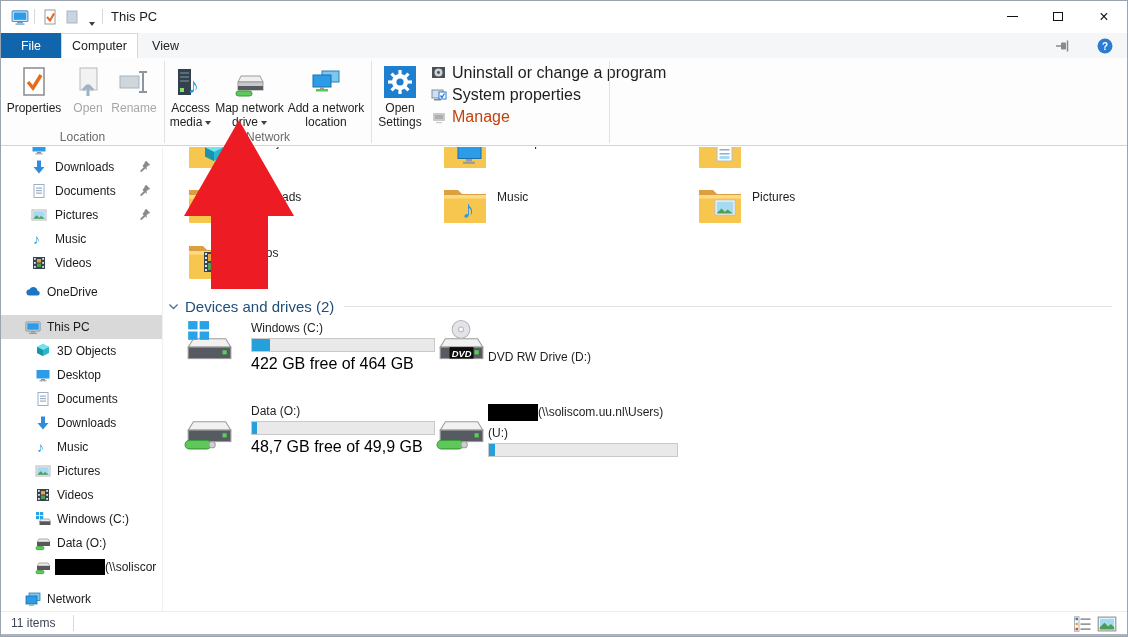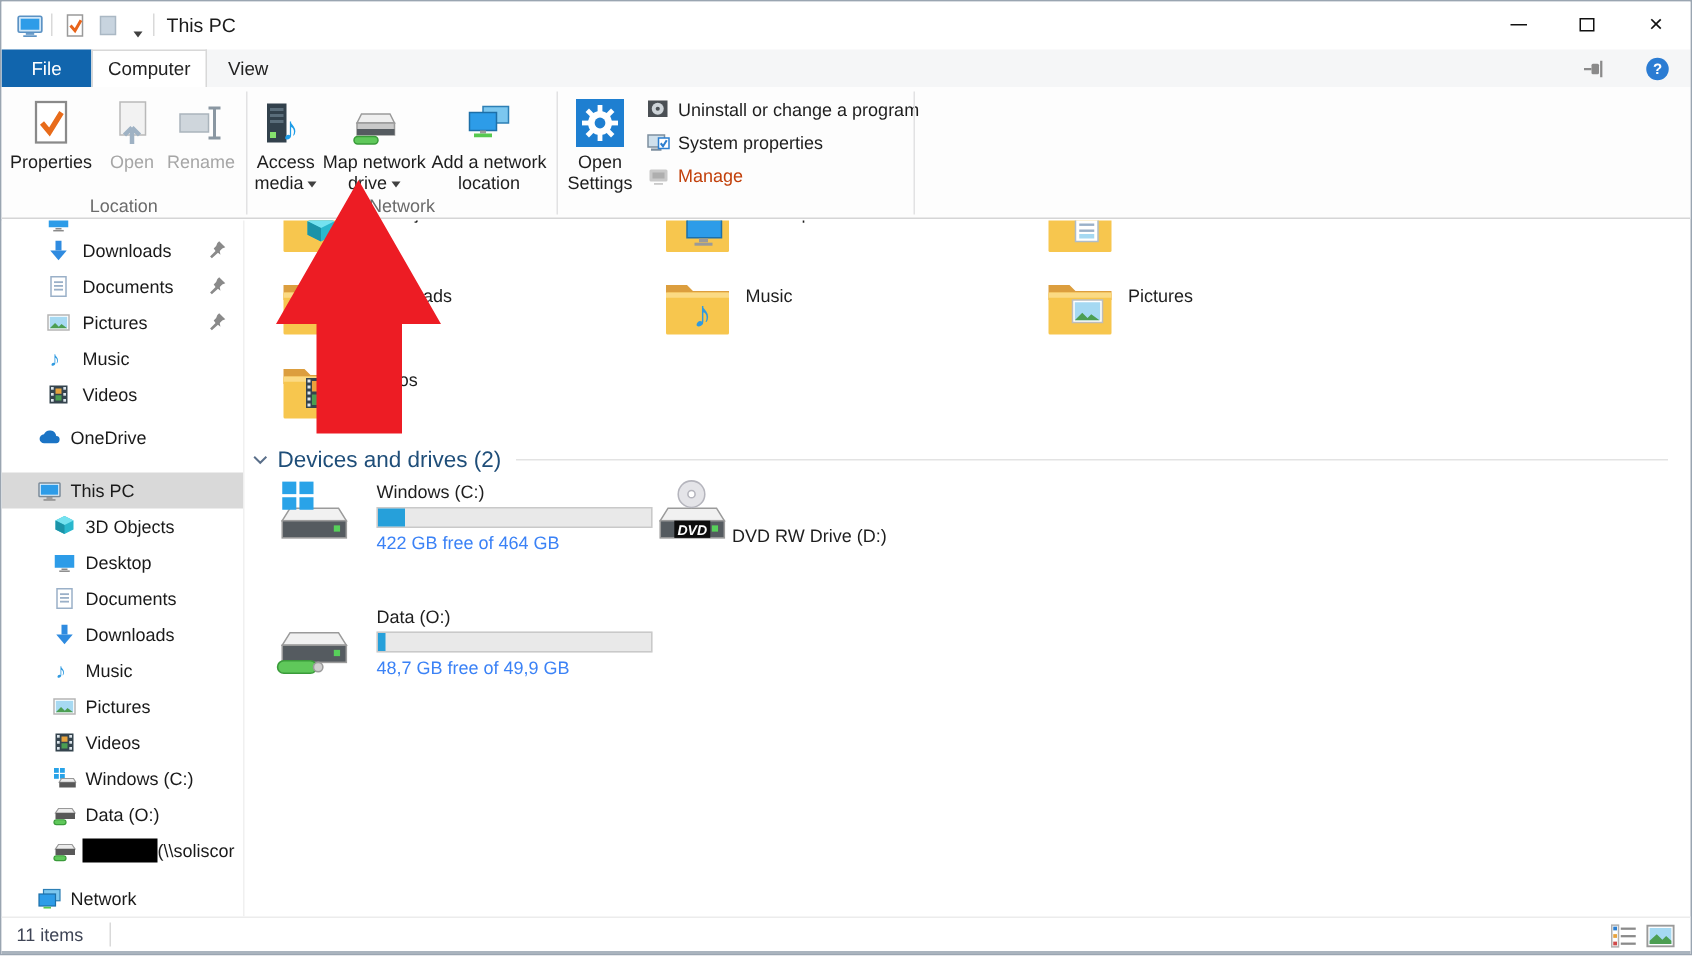--- a/index.html
+++ b/index.html
@@ -30,21 +30,21 @@
 
   
   #ribbon { position:absolute; left:0; top:57px; width:100%; height:88px; background:#fdfdfd; border-bottom:1px solid #d5d5d6; }
   .rsep { position:absolute; top:3px; width:1px; height:82px; background:#e2e2e3; }
   .rgroup-label { position:absolute; top:72px; font-size:12px; color:#6b6b6b; text-align:center; }
   .rbtn { position:absolute; top:3px; height:80px; display:flex; flex-direction:column; align-items:center;
     padding-top:4px; font-size:12px; color:#1e1e1e; border:1px solid transparent; }
   .rbtn .ricon { width:32px; height:32px; margin-bottom:3px; }
   .rbtn .rlabel { line-height:14px; text-align:center; }
   .rbtn.disabled { color:#a6a6a6; }
-  .rsmall { position:absolute; height:21px; display:flex; align-items:center; font-size:12px; color:#1e1e1e; padding:0 4px;justify-content:space-between; }
+  .rsmall { position:absolute; height:21px; display:flex; align-items:center; font-size:16px; color:#1e1e1e; padding:0 4px;justify-content:space-between; }
   .rsmall.disabled { color:#c2410c; }
   .rsmall .sicon { width:16px; height:16px; margin-right:5px; }
   .caret { display:inline-block; width:0; height:0; border-left:3.5px solid transparent;
     border-right:3.5px solid transparent; border-top:4px solid #404040; margin-left:3px; vertical-align:middle; }
 
   
   #sidebar { position:absolute; left:0; top:146px; width:162px; height:464px; background:#fff; overflow:hidden; border-right:1px solid #f0f0f0; }
   .srow { position:absolute; left:0; width:162px; height:24px; font-size:12px; color:#1a1a1a; cursor:default; }
   .srow.selected { background:#d9d9d9; }
   .srow .sic { position:absolute; top:4px; width:16px; height:16px; }
@@ -60,21 +60,21 @@
   .sechead { position:absolute; left:3px; right:10px; height:18px; display:flex; align-items:center; }
   .chev { width:13px; height:13px; margin-right:5px; flex:none; }
   .sectitle { font-size:15px; color:#1f4e79; white-space:nowrap; }
   .secline { flex:1; height:1px; background:#e3e3e3; margin-left:10px; }
   .dtile { position:absolute; width:250px; height:52px; }
   .dicon { position:absolute; left:0; top:-2px; width:50px; height:50px;font-style:italic; }
   .dinfo { position:absolute; left:67px; top:0; width:186px; }
   .dlabel { font-size:12px; color:#1e1e1e; height:15px; line-height:15px; white-space:nowrap; }
   .dbar { position:relative; width:184px; height:14px; background:#e9e9e9; border:1px solid #c9c9c9; margin-top:2px; }
   .dfill { position:absolute; left:0; top:0; bottom:0; background:#26a0da; }
-  .dfree { font-size:12px; color:#3b82f6; margin-top:3px; white-space:nowrap; }
+  .dfree { font-size:16px; color:#000000; margin-top:3px; white-space:nowrap; }
   .uline1 { position:relative; height:17px; font-size:12px; color:#1e1e1e; white-space:nowrap; }
   .uline1 .utext { position:absolute; left:50px; top:1px; }
 
   
   #statusbar { position:absolute; left:0; bottom:2px; width:100%; height:23px; background:#fff; border-top:1px solid #ececec; }
   #status-count { position:absolute; left:10px; top:4px; font-size:12px; color:#3f4556; }
   #status-sep { position:absolute; left:72px; top:3px; width:1px; height:16px; background:#d9d9d9; }
   .viewbtn { position:absolute; top:2px; width:20px; height:19px; display:flex; align-items:center; justify-content:center; }
   .viewbtn svg { width:15px; height:15px; }
   #win-bottom-border { position:absolute; left:0; bottom:0; width:100%; height:2px; background:#aab4be; }
@@ -671,20 +671,41 @@
           </svg>
         </span>
       <div class="dinfo">
         <div class="dlabel">Data (O:)</div>
         <div class="dbar">
             <div class="dfill" style="width: 3%;"></div>
           </div>
         <div class="dfree">48,7 GB free of 49,9 GB</div>
       </div>
     </div>
+    <div class="dtile" style="left:272px;top:257px;width:420px">
+      <span class="dicon">
+          <svg viewBox="0 0 48 48" width="50" height="50" style="width: 100%; height: 100%; display: block;">
+            <path d="M9 19h31l5 8H4z" fill="#f1f1f1" stroke="#9b9b9b"></path>
+            <rect x="4" y="27" width="41" height="11" fill="#555b60" stroke="#9b9b9b"></rect>
+            <rect x="37" y="30" width="4" height="4" fill="#57d05a"></rect>
+            <rect x="1" y="37" width="25" height="8" rx="4" fill="#5fc85a" stroke="#3a9b3a"></rect>
+            <circle cx="27" cy="41" r="3" fill="#cfcfcf" stroke="#9b9b9b"></circle>
+          </svg>
+        </span>
+      <div class="uline1">
+        <span class="redact" style="left:52px;top:0;width:50px;height:17px"></span>
+        <span class="utext" style="left:102px">(\\soliscom.uu.nl\Users)</span>
+      </div>
+      <div class="dinfo" style="left:52px;top:22px;width:192px">
+        <div class="dlabel">(U:)</div>
+        <div class="dbar" style="width:190px">
+            <div class="dfill" style="width: 3%;"></div>
+          </div>
+      </div>
+    </div>
   </div>
 
   <div id="statusbar">
     <span id="status-count">11 items</span>
     <span id="status-sep"></span>
     <div class="viewbtn" style="right:34px">
       <span>
           <svg viewBox="0 0 16 16" style="width: 100%; height: 100%; display: block;">
             <rect x="1.2" y="2.2" width="3.6" height="11.6" fill="none" stroke="#b0b0b0" stroke-width="0.8"></rect>
             <rect x="2" y="3" width="2" height="2" fill="#2d7fd0"></rect>

